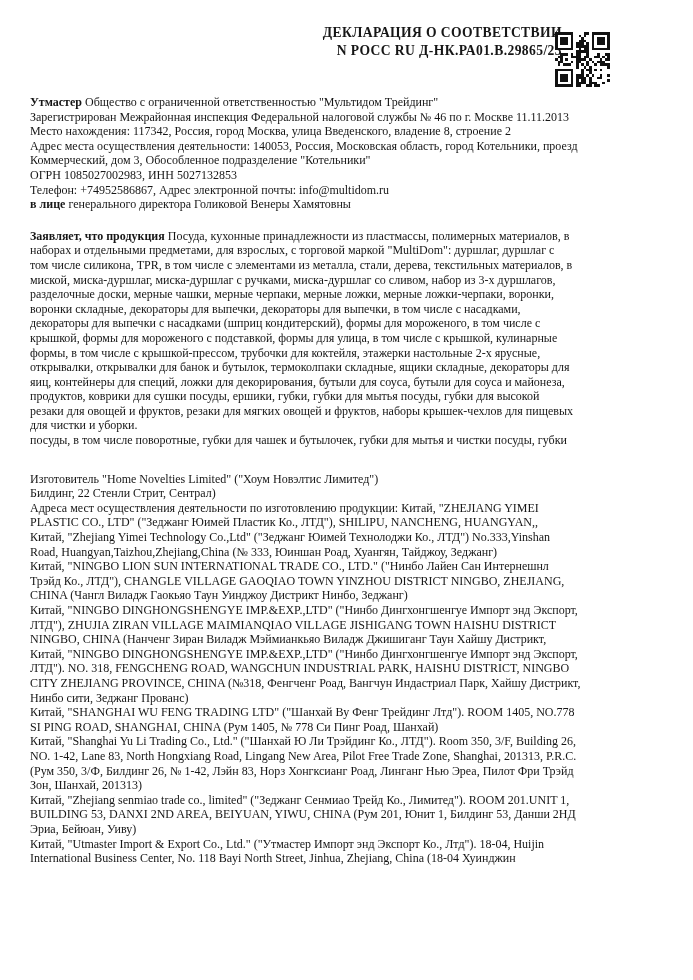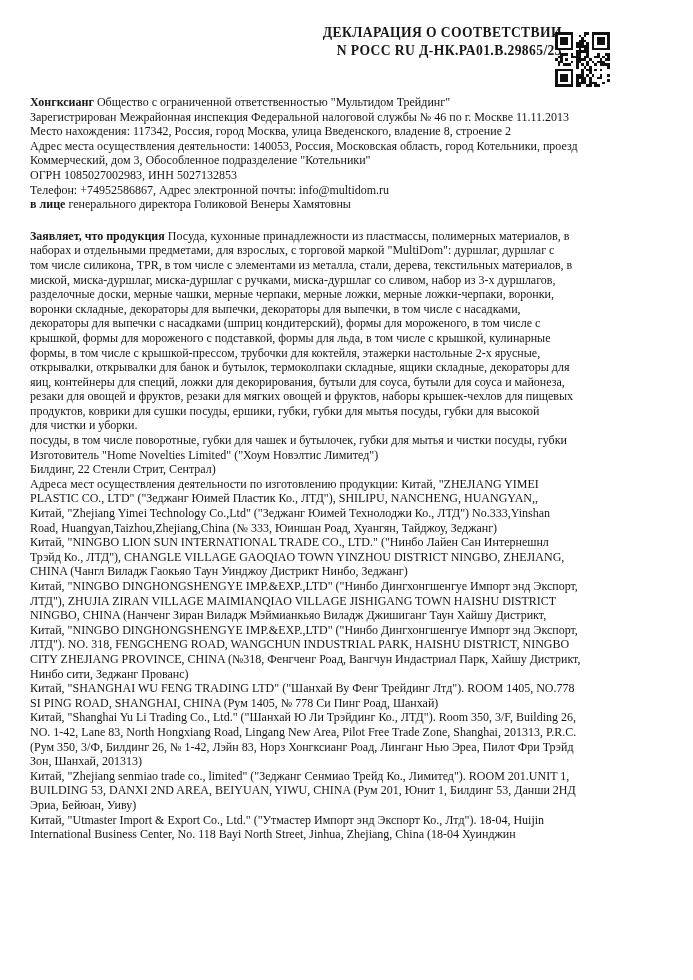--- a/index.html
+++ b/index.html
@@ -22,21 +22,21 @@
   }
   .qr{
     position:absolute;left:555px;top:32px;width:55px;height:55px;
   }
   .qr svg{width:55px;height:55px;display:block;shape-rendering:crispEdges;}
   .content{
     position:absolute;left:30px;top:95px;width:648px;
   }
   .para{margin:0 0 0 0;}
   .para[data-name="applicant-section"]{margin-bottom:17px;}
-  .para[data-name="product-section"]{margin-bottom:0;}
+  .para[data-name="product-section"]{margin-bottom:24px;}
   .line{
     font-size:12px;
     line-height:14.6px;
     height:14.6px;
     white-space:nowrap;
   }
   .line strong{font-weight:bold;}
 </style>
 </head>
 <body>
@@ -181,43 +181,43 @@
         <rect x="15" y="1" width="5" height="5" fill="#fff"></rect>
         <rect x="16" y="2" width="3" height="3" fill="#111"></rect>
         <rect x="0" y="14" width="7" height="7" fill="#111"></rect>
         <rect x="1" y="15" width="5" height="5" fill="#fff"></rect>
         <rect x="2" y="16" width="3" height="3" fill="#111"></rect>
       </svg>
   </div>
 
   <div class="content" data-name="document-body">
     <div class="para" data-name="applicant-section">
-        <div class="line" data-name="text-line"><strong>Хонгксианг</strong> Общество с ограниченной ответственностью "Мультидом Трейдинг"</div>
+        <div class="line" data-name="text-line"><strong>Утмастер</strong> Общество с ограниченной ответственностью "Мультидом Трейдинг"</div>
         <div class="line" data-name="text-line">Зарегистрирован Межрайонная инспекция Федеральной налоговой службы № 46 по г. Москве 11.11.2013</div>
         <div class="line" data-name="text-line">Место нахождения: 117342, Россия, город Москва, улица Введенского, владение 8, строение 2</div>
         <div class="line" data-name="text-line">Адрес места осуществления деятельности: 140053, Россия, Московская область, город Котельники, проезд</div>
         <div class="line" data-name="text-line">Коммерческий, дом 3, Обособленное подразделение "Котельники"</div>
         <div class="line" data-name="text-line">ОГРН 1085027002983, ИНН 5027132853</div>
         <div class="line" data-name="text-line">Телефон: +74952586867, Адрес электронной почты: info@multidom.ru</div>
         <div class="line" data-name="text-line"><strong>в лице</strong> генерального директора Голиковой Венеры Хамятовны</div>
       </div>
     <div class="para" data-name="product-section">
         <div class="line" data-name="text-line"><strong>Заявляет, что продукция</strong> Посуда, кухонные принадлежности из пластмассы, полимерных материалов, в</div>
         <div class="line" data-name="text-line">наборах и отдельными предметами, для взрослых, с торговой маркой "MultiDom": дуршлаг, дуршлаг с</div>
         <div class="line" data-name="text-line">том числе силикона, TPR, в том числе с элементами из металла, стали, дерева, текстильных материалов, в</div>
         <div class="line" data-name="text-line">миской, миска-дуршлаг, миска-дуршлаг с ручками, миска-дуршлаг со сливом, набор из 3-х дуршлагов,</div>
         <div class="line" data-name="text-line">разделочные доски, мерные чашки, мерные черпаки, мерные ложки, мерные ложки-черпаки, воронки,</div>
         <div class="line" data-name="text-line">воронки складные, декораторы для выпечки, декораторы для выпечки, в том числе с насадками,</div>
         <div class="line" data-name="text-line">декораторы для выпечки с насадками (шприц кондитерский), формы для мороженого, в том числе с</div>
-        <div class="line" data-name="text-line">крышкой, формы для мороженого с подставкой, формы для льда, в том числе с крышкой, кулинарные</div>
+        <div class="line" data-name="text-line">крышкой, формы для мороженого с подставкой, формы для улица, в том числе с крышкой, кулинарные</div>
         <div class="line" data-name="text-line">формы, в том числе с крышкой-прессом, трубочки для коктейля, этажерки настольные 2-х ярусные,</div>
         <div class="line" data-name="text-line">открывалки, открывалки для банок и бутылок, термоколпаки складные, ящики складные, декораторы для</div>
         <div class="line" data-name="text-line">яиц, контейнеры для специй, ложки для декорирования, бутыли для соуса, бутыли для соуса и майонеза,</div>
+        <div class="line" data-name="text-line">продуктов, коврики для сушки посуды, ершики, губки, губки для мытья посуды, губки для высокой</div>
         <div class="line" data-name="text-line">резаки для овощей и фруктов, резаки для мягких овощей и фруктов, наборы крышек-чехлов для пищевых</div>
-        <div class="line" data-name="text-line">продуктов, коврики для сушки посуды, ершики, губки, губки для мытья посуды, губки для высокой</div>
         <div class="line" data-name="text-line">для чистки и уборки.</div>
         <div class="line" data-name="text-line">посуды, в том числе поворотные, губки для чашек и бутылочек, губки для мытья и чистки посуды, губки</div>
       </div>
     <div class="para" data-name="manufacturer-section">
         <div class="line" data-name="text-line">Изготовитель "Home Novelties Limited" ("Хоум Новэлтис Лимитед")</div>
         <div class="line" data-name="text-line">Билдинг, 22 Стенли Стрит, Сентрал)</div>
         <div class="line" data-name="text-line">Адреса мест осуществления деятельности по изготовлению продукции: Китай, "ZHEJIANG YIMEI</div>
         <div class="line" data-name="text-line">PLASTIC CO., LTD" ("Зеджанг Юимей Пластик Ко., ЛТД"), SHILIPU, NANCHENG, HUANGYAN,,</div>
         <div class="line" data-name="text-line">Китай, "Zhejiang Yimei Technology Co.,Ltd" ("Зеджанг Юимей Технолоджи Ко., ЛТД") No.333,Yinshan</div>
         <div class="line" data-name="text-line">Road, Huangyan,Taizhou,Zhejiang,China (№ 333, Юиншан Роад, Хуангян, Тайджоу, Зеджанг)</div>

